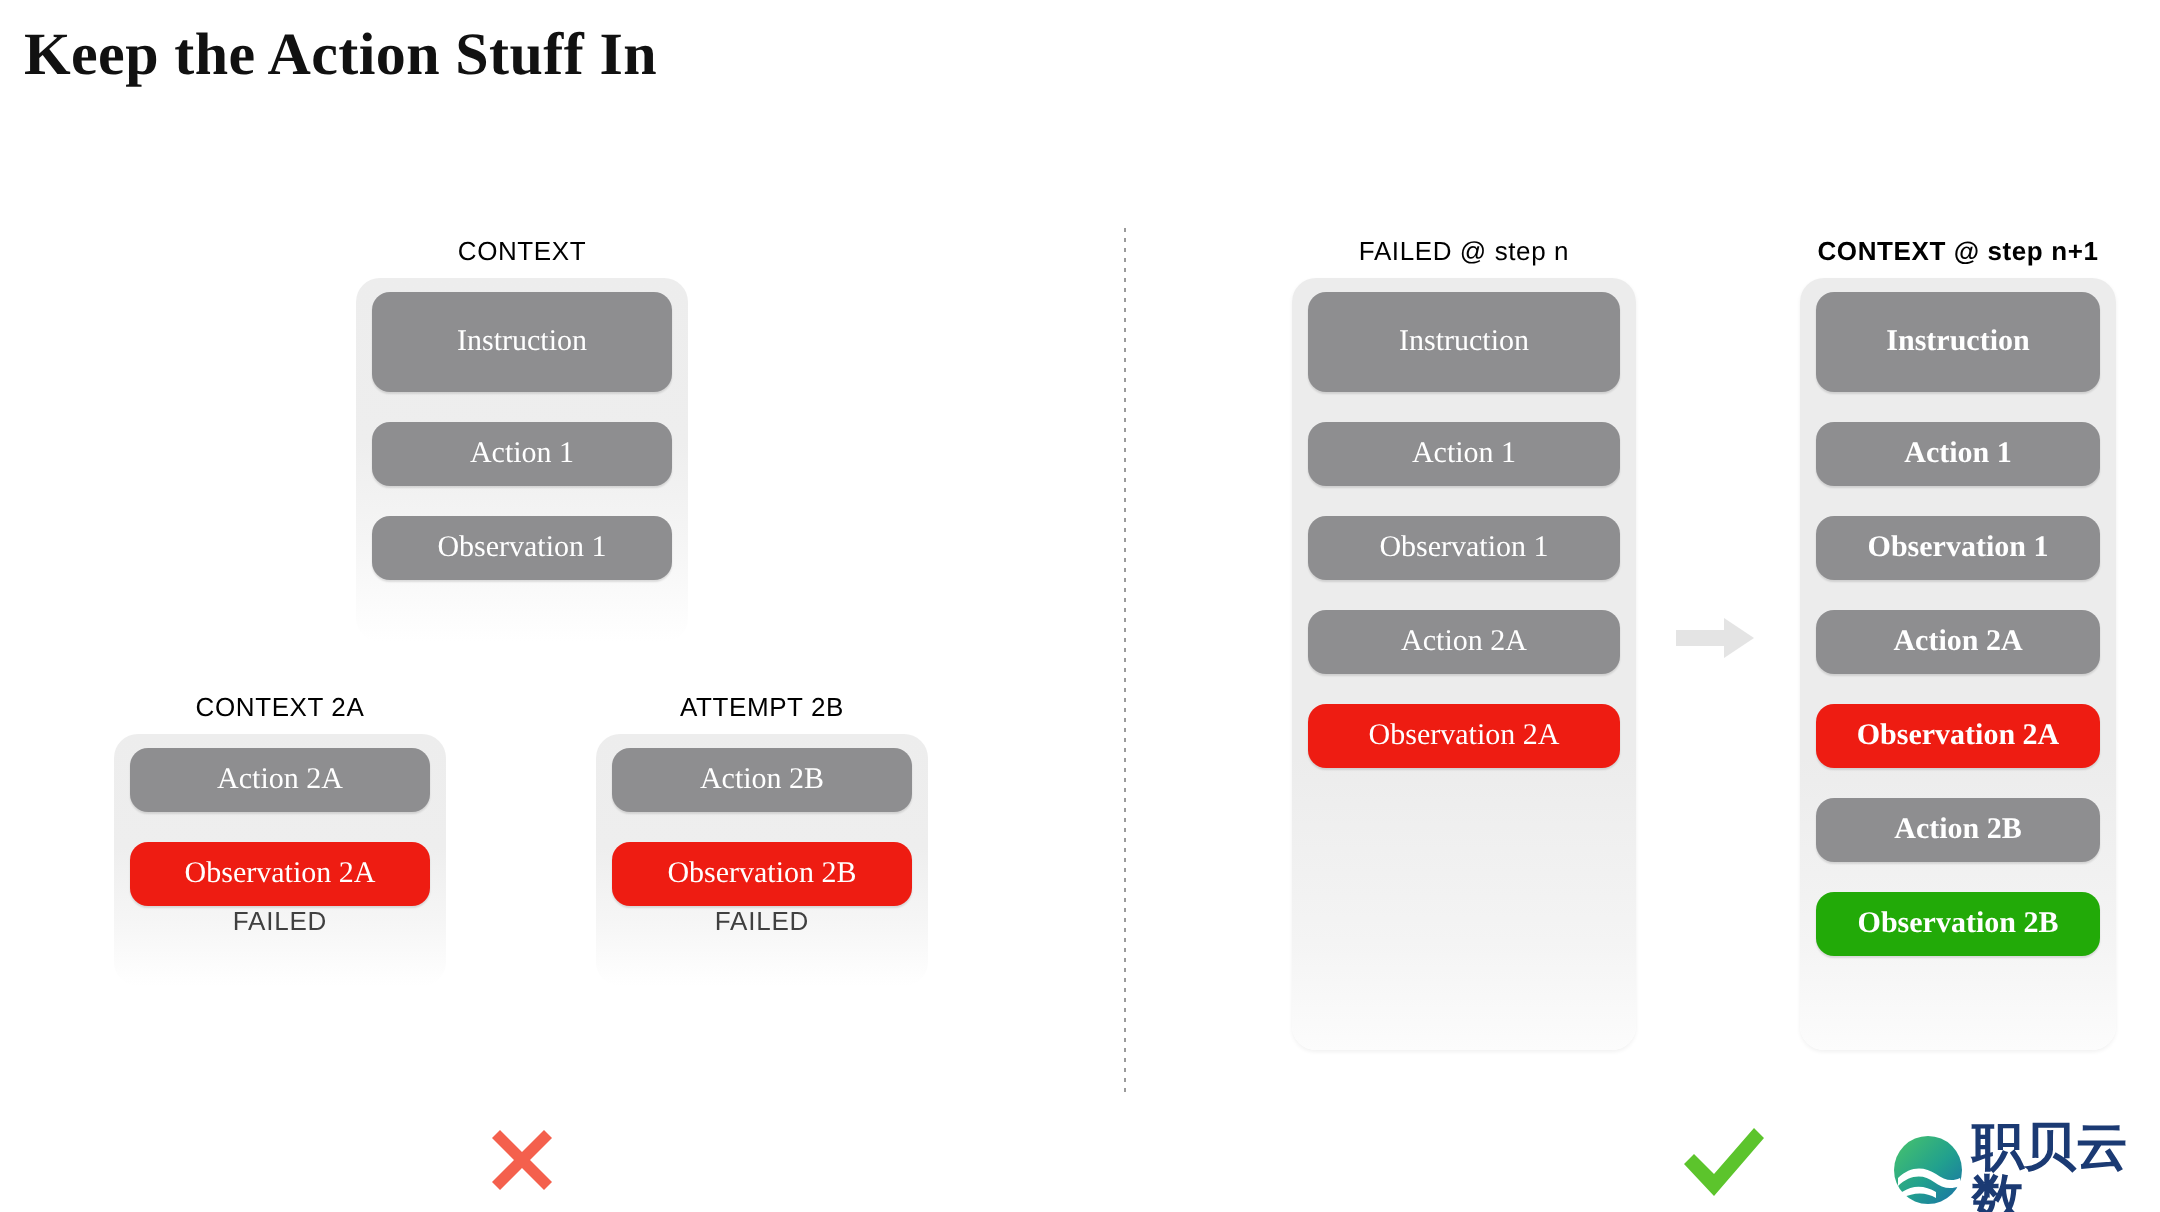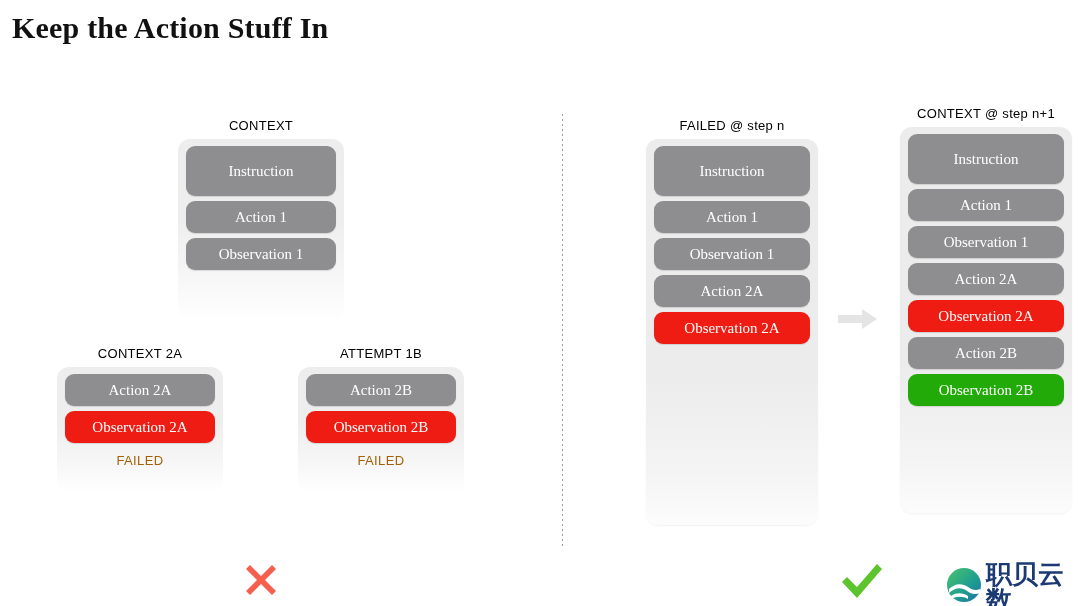--- a/index.html
+++ b/index.html
@@ -55,35 +55,35 @@
   }
 
   .row {
     border-radius: 9px;
     color: #ffffff;
     font-family: "Liberation Serif", serif;
     font-size: 15px;
     display: flex;
     align-items: center;
     justify-content: center;
-    margin-bottom: 5px;
+    margin-bottom: 15px;
     box-shadow: 0 1px 1px rgba(0,0,0,0.12);
     box-sizing: border-box;
     height: 32px;
   }
   .row:last-child { margin-bottom: 0; }
   .row.gray  { background: #8e8e90; }
   .row.red   { background: #ee1c12; }
   .row.green { background: #22aa08; }
   .row.tall  { height: 50px; }
 
   .failed-text {
     font-family: "Liberation Sans", sans-serif;
     font-size: 13px;
-    color: #a16207;
+    color: #404040;
     text-align: center;
     letter-spacing: 0.4px;
     margin-top: 10px;
   }
 
   
   .divider {
     position: absolute;
     left: 562px;
     top: 114px;
@@ -143,21 +143,21 @@
 <div class="panel-wrap" style="left:57px; top:346px; width:166px;">
   <div class="panel-label">CONTEXT 2A</div>
   <div class="panel-body short-fade" style="height:126px;">
   <div class="row gray">Action 2A</div>
       <div class="row red">Observation 2A</div>
     </div>
 </div>
 <div class="failed-text" style="position:absolute; left:57px; top:453px; width:166px; margin:0;">FAILED</div>
 
 <div class="panel-wrap" style="left:298px; top:346px; width:166px;">
-  <div class="panel-label">ATTEMPT 1B</div>
+  <div class="panel-label">ATTEMPT 2B</div>
   <div class="panel-body short-fade" style="height:126px;">
   <div class="row gray">Action 2B</div>
       <div class="row red">Observation 2B</div>
     </div>
 </div>
 <div class="failed-text" style="position:absolute; left:298px; top:453px; width:166px; margin:0;">FAILED</div>
 
 <div class="divider"></div>
 
 <div class="panel-wrap" style="left:646px; top:118px; width:172px;">
@@ -170,21 +170,21 @@
       <div class="row red">Observation 2A</div>
     </div>
 </div>
 
 <div class="arrow-wrap">
   <svg width="40" height="24" viewBox="0 0 40 24" aria-hidden="true">
     <path d="M0 8 H24 V2 L39 12 L24 22 V16 H0 Z" fill="#e4e4e4"></path>
   </svg>
 </div>
 
-<div class="panel-wrap" style="left:900px; top:106px; width:172px;">
+<div class="panel-wrap" style="left:900px; top:118px; width:158px;font-weight:bold;">
   <div class="panel-label">CONTEXT @ step n+1</div>
   <div class="panel-body" style="height:386px;">
       <div class="row gray tall">Instruction</div>
       <div class="row gray">Action 1</div>
       <div class="row gray">Observation 1</div>
       <div class="row gray">Action 2A</div>
       <div class="row red">Observation 2A</div>
       <div class="row gray">Action 2B</div>
       <div class="row green">Observation 2B</div>
     </div>

